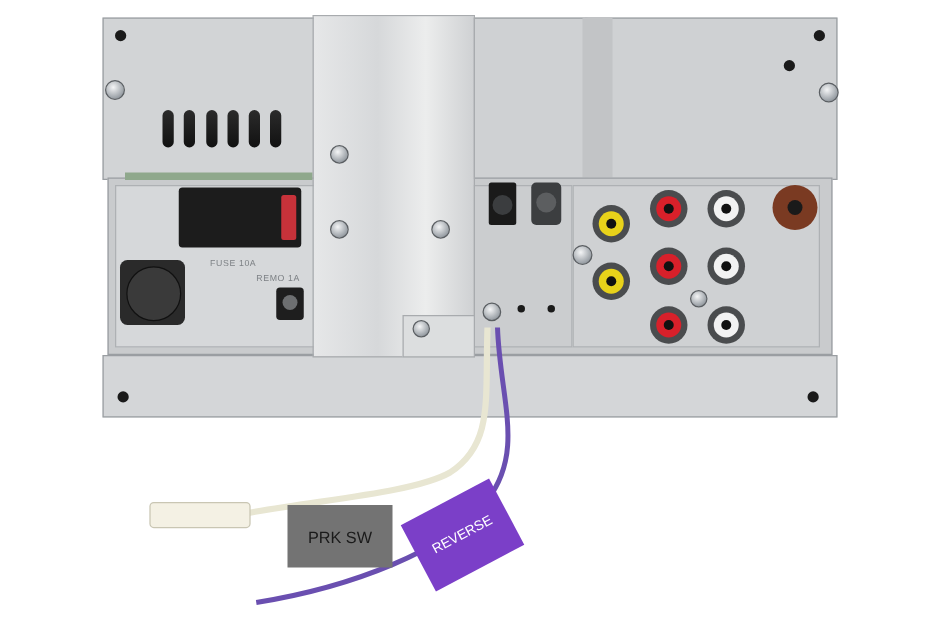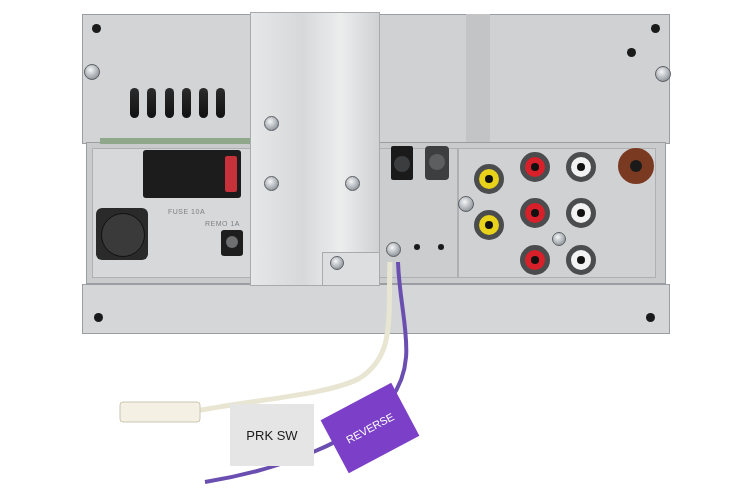--- a/index.html
+++ b/index.html
@@ -122,18 +122,18 @@
   <div style="width:12px;height:12px;border-radius:50%;background:#1a1a1a;"></div>
 </div>
 <div class="screw" style="left:552px;top:232px;width:12px;height:12px;"></div>
 
 <svg class="abs" style="left:0;top:0;" width="750" height="500">
   <path d="M390 262 C 388 320, 395 355, 360 378 C 330 395, 250 400, 190 412" stroke="#e8e6d2" stroke-width="5" fill="none"></path>
   <path d="M398 262 C 400 320, 420 360, 390 400 C 360 440, 280 470, 205 482" stroke="#6a4fb0" stroke-width="4" fill="none"></path>
   <rect x="120" y="402" width="80" height="20" rx="3" fill="#f4f1e4" stroke="#c9c6b3"></rect>
 </svg>
 
-<div class="tag" style="left:230px;top:404px;width:84px;height:62px;background:#e5e5e5;color:#1a1a1a;">
+<div class="tag" style="left:230px;top:404px;width:84px;height:50px;background:#737373;color:#1a1a1a;">
   <span>PRK SW</span>
 </div>
 <div class="tag" style="left:330px;top:398px;width:80px;height:60px;background:#7b3fc8;color:#ffffff;transform:rotate(-28deg);">
   <span style="font-size:11px;">REVERSE</span>
 </div>
 
 </body></html>

